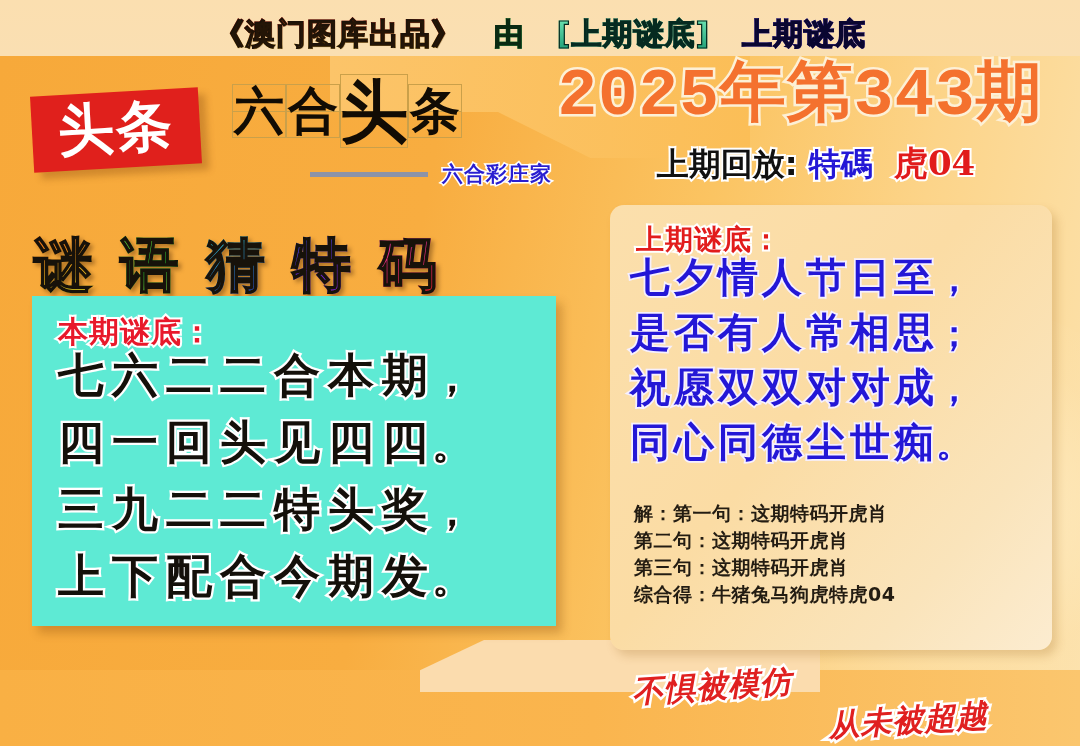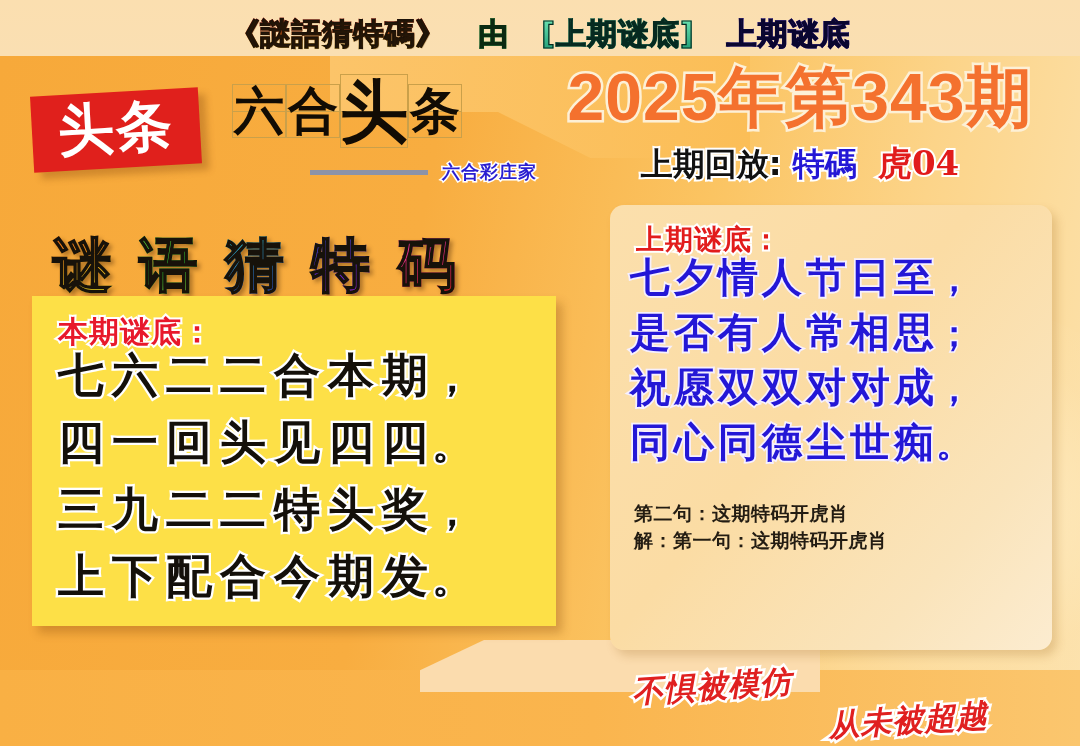--- a/index.html
+++ b/index.html
@@ -166,21 +166,21 @@
     position: absolute;
     left: 310px; top: 160px;
     display: flex; align-items: center;
   }
   .dealer-rule {
     width: 118px; height: 5px;
     background: #8c93a8;
     margin-right: 14px;
   }
   .dealer-text {
-    font-size: 18px;
+    font-size: 21px;
     font-weight: bold;
     color: #2a1ed0;
     -webkit-text-stroke: 3px #ffffff;
     paint-order: stroke fill;
     letter-spacing: 1px;
     font-family: Liberation Serif, serif;
   }
 
   
   .issue-title {
@@ -189,27 +189,27 @@
     width: 520px;
     text-align: center;
     font-size: 66px;
     font-weight: bold;
     line-height: 1;
     color: #f4712e;
     -webkit-text-stroke: 5px #fdf0d6;
     paint-order: stroke fill;
     white-space: nowrap;
     letter-spacing: 1px;
-    font-family: Liberation Sans, sans-serif;
+    font-family: Liberation Mono, monospace;
   }
 
   
   .replay-row {
     position: absolute;
-    left: 540px; top: 146px;
+    left: 556px; top: 146px;
     width: 520px;
     text-align: center;
     white-space: nowrap;
     font-size: 32px;
     font-weight: bold;
     line-height: 1;
     font-family: "DejaVu Sans", "Liberation Sans", sans-serif;
   }
   .replay-row > span { display: inline-block; vertical-align: baseline; }
   .rp-black {
@@ -234,21 +234,20 @@
   
   .rainbow-title {
     position: absolute;
     left: 34px; top: 236px;
     white-space: nowrap;
     font-size: 58px;
     font-weight: bold;
     line-height: 1;
     letter-spacing: 4px;
     font-family: "DejaVu Sans", "Liberation Sans", sans-serif;
-    margin-left: 19px;
   }
   .rainbow-title > span {
     display: inline-block;
     -webkit-text-stroke: 1.6px #17120a;
     paint-order: stroke fill;
     -webkit-background-clip: text;
     background-clip: text;
     color: transparent;
     filter: drop-shadow(3px 3px 2px rgba(90,50,10,.45));
   }
@@ -256,21 +255,21 @@
   .rt2 { background: linear-gradient(165deg, #6fe33f 0%, #23b52e 55%, #9ff04a 100%); }
   .rt3 { background: linear-gradient(165deg, #35d9e0 0%, #2f8ae8 60%, #2b46d8 100%); }
   .rt4 { background: linear-gradient(165deg, #3f52e8 0%, #6b2ae0 55%, #9b25d6 100%); }
   .rt5 { background: linear-gradient(165deg, #f23bb0 0%, #ef2a6e 55%, #ee2020 100%); }
 
   
   .riddle-panel {
     position: absolute;
     left: 32px; top: 296px;
     width: 524px; height: 330px;
-    background: #fde047;
+    background: #5eead4;
     box-shadow: 6px 7px 9px rgba(130,70,10,.30);
   }
   .riddle-label {
     position: absolute;
     left: 26px; top: 16px;
     font-size: 30px;
     font-weight: bold;
     color: #e8192b;
     -webkit-text-stroke: 4px #ffffff;
     paint-order: stroke fill;
@@ -428,21 +427,21 @@
 <div id="poster">
 
   <div class="bg-top-band"></div>
   <div class="bg-body"></div>
   <div class="bg-wedge-top"></div>
   <div class="bg-glow"></div>
   <div class="bg-bottom-band"></div>
   <div class="bg-wedge-bottom"></div>
 
   <div class="header-line">
-    <span class="hg-redyellow">《謎語猜特碼》</span>
+    <span class="hg-redyellow">《澳门图库出品》</span>
     <span class="hdr-sp"></span>
     <span class="hg-green">由</span>
     <span class="hdr-sp"></span>
     <span class="hg-teal">[上期谜底]</span>
     <span class="hdr-sp"></span>
     <span class="hg-blue">上期谜底</span>
   </div>
 
   <div class="badge-toutiao">
     <span>头条</span>
@@ -568,21 +567,23 @@
           <span class="ch">心</span>
           <span class="ch">同</span>
           <span class="ch">德</span>
           <span class="ch">尘</span>
           <span class="ch">世</span>
           <span class="ch">痴</span>
           <span class="punc">。</span>
         </div>
       </div>
     <div class="explain-block" id="explain-block">
+        <div class="explain-row">解：第一句：这期特码开虎肖</div>
         <div class="explain-row">第二句：这期特码开虎肖</div>
-        <div class="explain-row">解：第一句：这期特码开虎肖</div>
+        <div class="explain-row">第三句：这期特码开虎肖</div>
+        <div class="explain-row">综合得：牛猪兔马狗虎特虎04</div>
       </div>
   </div>
 
   <div class="slogan-1">不惧被模仿</div>
   <div class="slogan-2">从未被超越</div>
 
 </div>
 
 </body></html>

